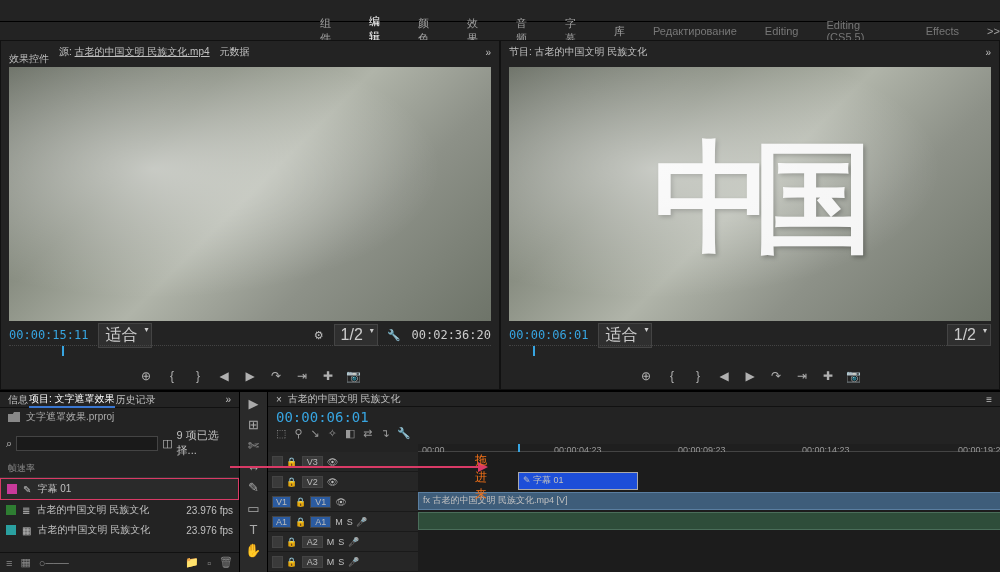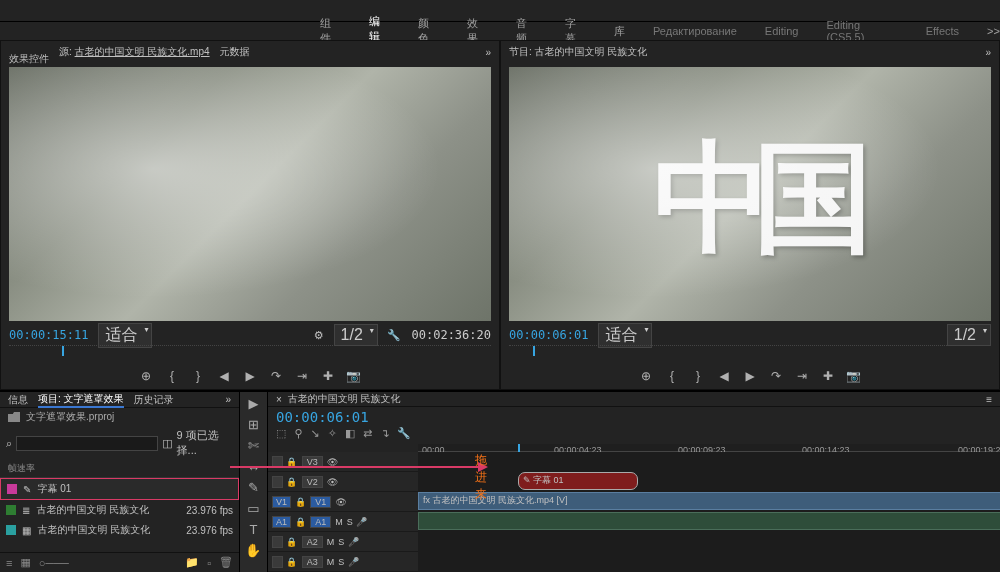--- a/index.html
+++ b/index.html
@@ -19,21 +19,21 @@
 .monitor-info { display: flex; align-items: center; padding: 2px 8px; gap: 10px; height: 20px; }
 .tc { color: #37a5e1; font-family: monospace; font-size: 12px; }
 .dropdown { background: #2f2f2f; border: 1px solid #444; padding: 1px 14px 1px 6px; font-size: 16px; color: #ccc; position: relative; }
 .dropdown::after { content:"▾"; position:absolute; right:3px; font-size:8px; }
 .scrubber { height: 18px; border-top: 1px dotted #444; margin: 0 8px; position: relative; }
 .playhead-s { position: absolute; top: 0; width: 2px; height: 10px; background: #37a5e1; }
 .transport { height: 26px; display: flex; justify-content: center; align-items: center; gap: 10px; color: #b0b0b0; }
 .transport span { width: 16px; text-align: center; cursor: pointer; font-size: 12px; }
 .lower { display: flex; height: 182px; border-top: 2px solid #000; }
 .project-pane { width: 240px; background: #232323; border-right: 1px solid #000; display: flex; flex-direction: column; position: relative; }
-.proj-tabs { height: 16px; display: flex; align-items: center; gap: 10px; padding: 0 8px; font-size: 10px; border-bottom: 1px solid #111; }
+.proj-tabs { height: 16px; display: flex; align-items: center; gap: 1px; padding: 0 8px; font-size: 10px; border-bottom: 1px solid #111; }
 .proj-tabs .active { color: #fff; border-bottom: 2px solid #3a77d1; }
 .proj-path { padding: 2px 8px; font-size: 10px; color: #aaa; display:flex; align-items:center; gap:6px; }
 .folder-ico { width:12px; height:10px; background:#888; clip-path: polygon(0 100%, 0 20%, 40% 20%, 50% 0, 100% 0, 100% 100%); display:inline-block; }
 .search-row { display: flex; padding: 2px 6px; align-items: center; gap: 4px; }
 .search-row input { flex: 1; background: #1a1a1a; border: 1px solid #444; color: #ccc; font-size: 10px; padding: 1px 4px; }
 .col-head { display: flex; padding: 2px 8px; font-size: 9px; color: #888; border-bottom: 1px solid #333; }
 .asset-list { flex: 1; }
 .asset { display: flex; align-items: center; padding: 3px 6px; gap: 6px; font-size: 10px; }
 .asset.sel { border: 1px solid #d93a66; background: #2a2a2a; }
 .arrow-red { position: absolute; top: 74px; left: 230px; width: 250px; height: 2px; background: #d93a66; z-index: 10; }
@@ -53,21 +53,21 @@
 .ruler .playhead { position:absolute; top:0; width:2px; height:160px; background:#37a5e1; }
 .tracks { flex: 1; display: flex; }
 .track-headers { width: 150px; background: #262626; }
 .track-row { height: 20px; display: flex; align-items: center; gap: 4px; padding: 0 4px; border-bottom: 1px solid #1a1a1a; font-size: 9px; }
 .track-btn { background: #3a3a3a; padding: 0 4px; border: 1px solid #444; color:#bbb; }
 .track-btn.on { background: #2b5ba0; }
 .tgt { background:#3a3a3a; padding:0 3px; border:1px solid #444; color:#bbb; font-size:9px; }
 .tgt.on { background:#2b5ba0; }
 .track-content { flex: 1; position: relative; background: #1c1c1c; }
 .clip { position: absolute; height: 18px; background: #3e5d7a; border: 1px solid #5a7ea0; font-size: 9px; padding: 1px 4px; overflow: hidden; white-space: nowrap; }
-.clip.sel { background: #7f1d1d; border-color: #aaa; border-radius: 7px; }
+.clip.sel { background: #1d4ed8; border-color: #aaa; }
 .clip.audio { background: #2e4d3a; border-color: #4a6d5a; }
 .spacer { flex: 1; }
 .chip { width:10px; height:10px; display:inline-block; }
 </style>
 </head>
 <body>
 
 <div class="topbar"></div>
 
 <div class="workspace-tabs">

